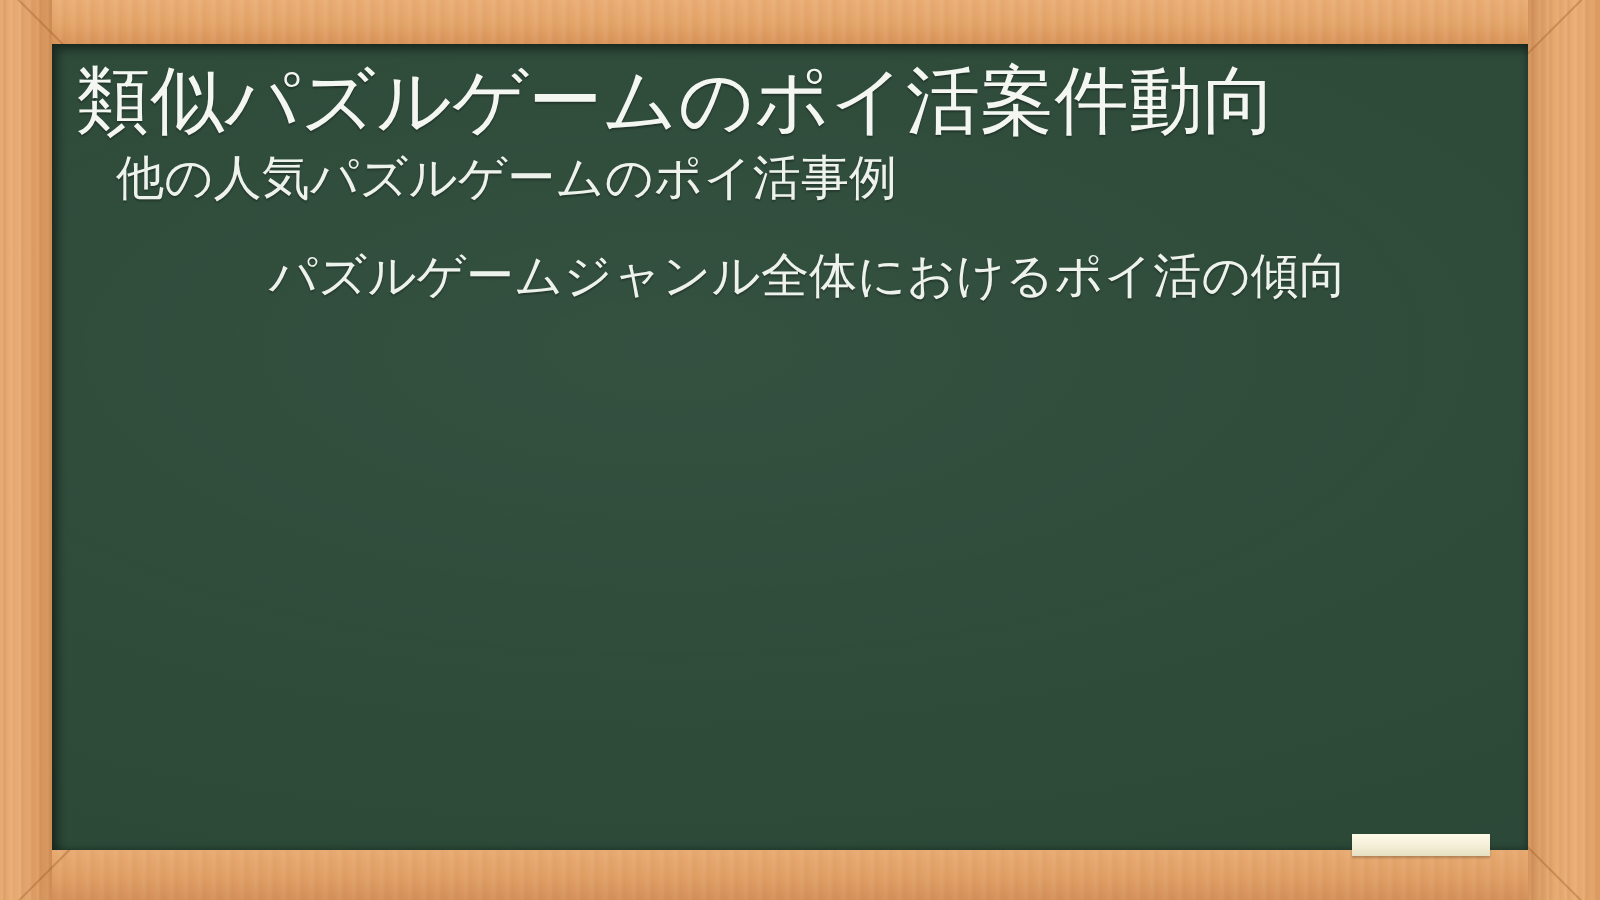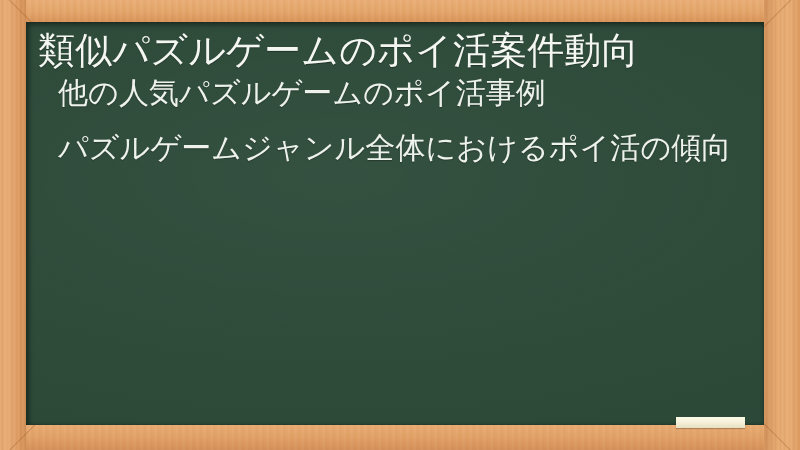--- a/index.html
+++ b/index.html
@@ -159,29 +159,29 @@
   }
 
   .bullets {
     list-style: none;
     margin: 6px 0 0 24px;
     padding: 0;
   }
 
   .bullet {
     color: #eef2ec;
-    font-size: 30px;
+    font-size: 24px;
     line-height: 1.06;
     font-weight: 400;
     white-space: nowrap;
     letter-spacing: 0.1px;
     margin-bottom: 23px;
     text-shadow: 0 1px 1px rgba(0,0,0,0.28);
   }
-  .bullet:last-child { margin-bottom: 0; }
+  .bullet:last-child { margin-bottom: 0; text-align: center; }
 
   
   .chalk {
     position: absolute;
     left: 676px;
     top: 417px;
     width: 69px;
     height: 11px;
     background: linear-gradient(180deg, #fdfbe8 0%, #f3eed6 55%, #e6dfc2 100%);
     box-shadow: 0 1px 1px rgba(0,0,0,0.22);

